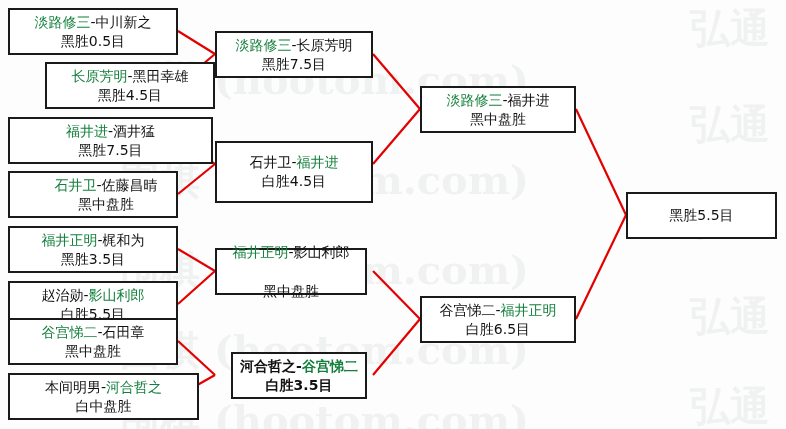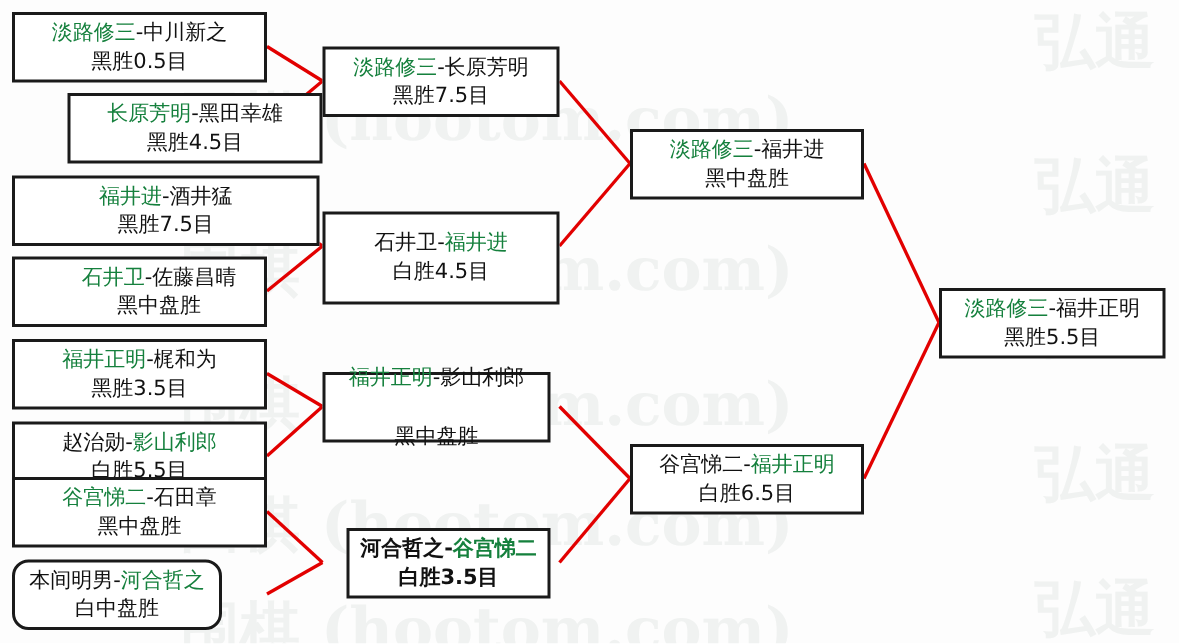--- a/index.html
+++ b/index.html
@@ -129,21 +129,21 @@
         <div class="result-line">黑胜3.5目</div>
       </div>
       <div class="match-box" style="left: 8px; top: 281px; width: 170px; height: 47px;">
         <div class="pair-line"><span class="p-lose">赵治勋</span><span class="vs-dash">-</span><span class="p-win">影山利郎</span></div>
         <div class="result-line">白胜5.5目</div>
       </div>
       <div class="match-box" style="left: 8px; top: 318px; width: 170px; height: 47px;">
         <div class="pair-line"><span class="p-win">谷宫悌二</span><span class="vs-dash">-</span><span class="p-lose">石田章</span></div>
         <div class="result-line">黑中盘胜</div>
       </div>
-      <div class="match-box" style="left: 8px; top: 373px; width: 140px; height: 47px; border-radius: 11px;">
+      <div class="match-box" style="left: 8px; top: 373px; width: 191px; height: 47px;">
         <div class="pair-line"><span class="p-lose">本间明男</span><span class="vs-dash">-</span><span class="p-win">河合哲之</span></div>
         <div class="result-line">白中盘胜</div>
       </div>
       <div class="match-box" style="left: 215px; top: 31px; width: 158px; height: 47px;">
         <div class="pair-line"><span class="p-win">淡路修三</span><span class="vs-dash">-</span><span class="p-lose">长原芳明</span></div>
         <div class="result-line">黑胜7.5目</div>
       </div>
       <div class="match-box" style="left: 215px; top: 141px; width: 158px; height: 62px;">
         <div class="pair-line"><span class="p-lose">石井卫</span><span class="vs-dash">-</span><span class="p-win">福井进</span></div>
         <div class="result-line">白胜4.5目</div>
@@ -158,18 +158,17 @@
       </div>
       <div class="match-box" style="left: 420px; top: 86px; width: 156px; height: 47px;">
         <div class="pair-line"><span class="p-win">淡路修三</span><span class="vs-dash">-</span><span class="p-lose">福井进</span></div>
         <div class="result-line">黑中盘胜</div>
       </div>
       <div class="match-box" style="left: 420px; top: 296px; width: 156px; height: 47px;">
         <div class="pair-line"><span class="p-lose">谷宫悌二</span><span class="vs-dash">-</span><span class="p-win">福井正明</span></div>
         <div class="result-line">白胜6.5目</div>
       </div>
       <div class="match-box" style="left: 626px; top: 192px; width: 151px; height: 47px;">
-        <div class="pair-line"><span class="p-win">淡路修三</span><span class="vs-dash">-</span><span class="p-lose">福井正明</span></div>
         <div class="result-line">黑胜5.5目</div>
       </div>
     </div>
 
 </div>
 
 </body></html>

